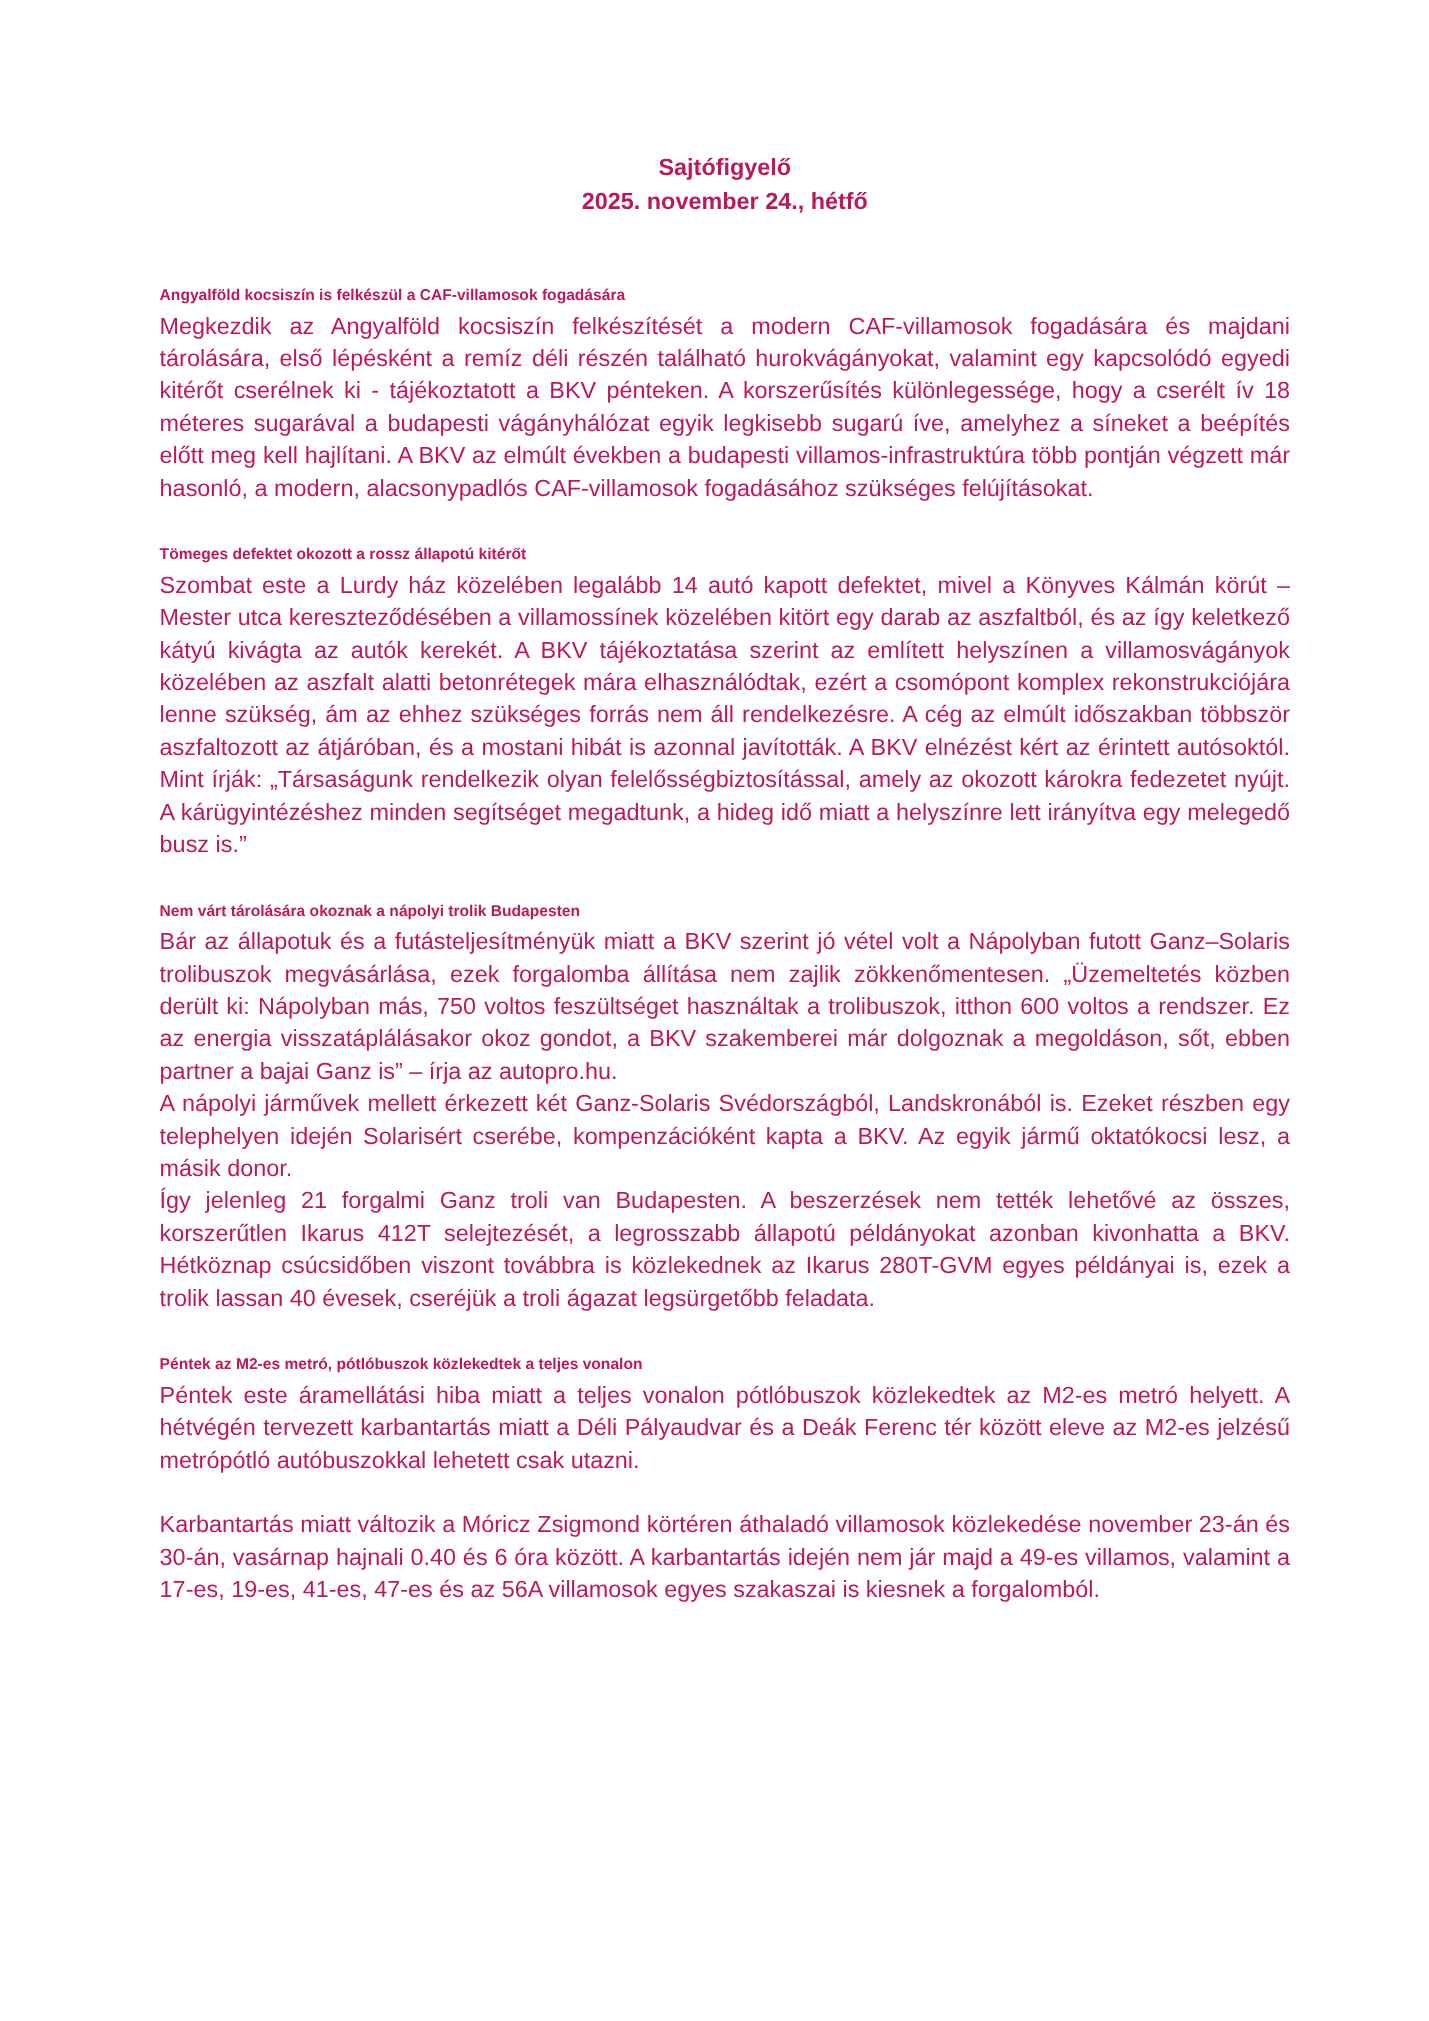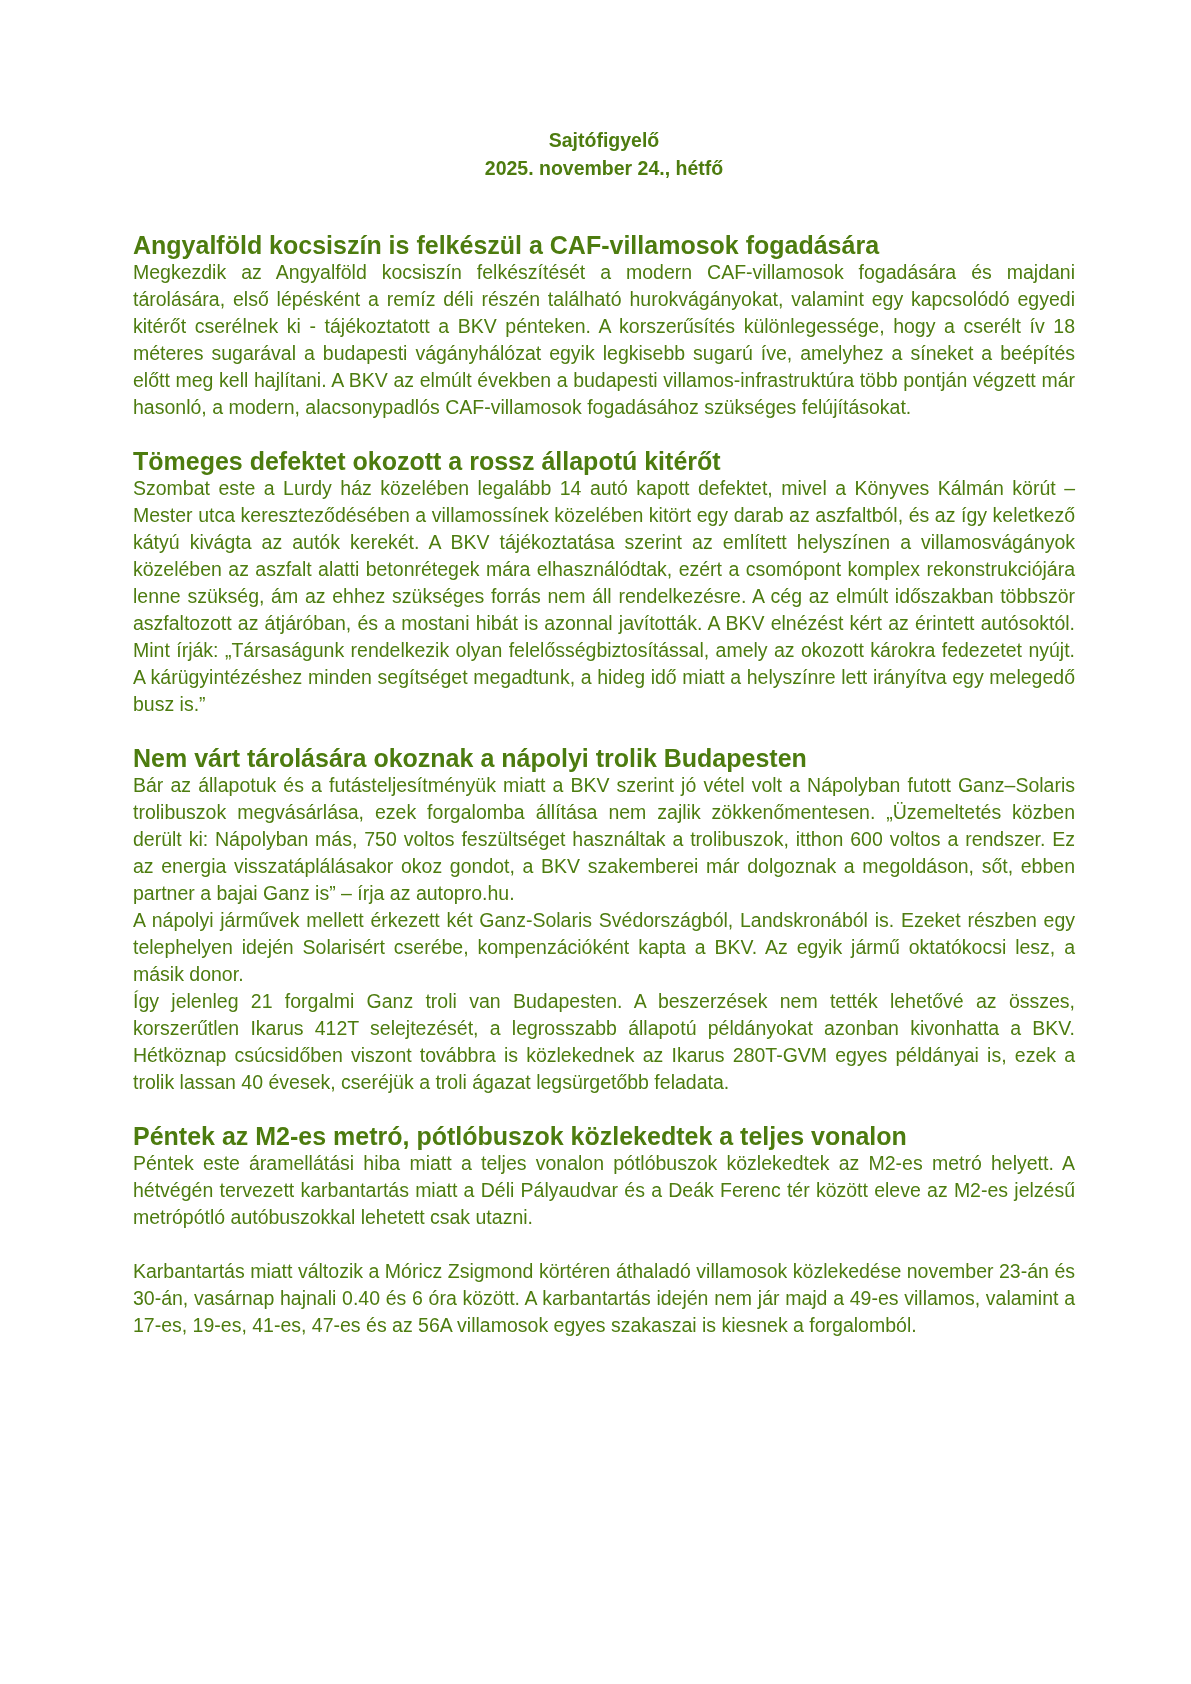--- a/index.html
+++ b/index.html
@@ -8,42 +8,42 @@
     padding: 0;
     background: #ffffff;
   }
   .page {
     position: relative;
     width: 1191px;
     height: 1684px;
     box-sizing: border-box;
     padding: 126px 116px 40px 133px;
     background: #ffffff;
-    color: #4d7c0f;
+    color: #be185d;
     font-family: "Liberation Sans", sans-serif;
     font-size: 19.5px;
     line-height: 27px;
     overflow: hidden;
   }
   .doc-header {
     text-align: center;
     font-weight: bold;
     margin-bottom: 50px;
   }
   .doc-title, .doc-date {
     line-height: 28px;
   }
   .news-section {
     margin-top: 27px;
   }
   .news-section:first-of-type {
     margin-top: 0;
   }
   .news-heading {
-    font-size: 25px;
+    font-size: 13px;
     font-weight: bold;
     margin: 0;
     line-height: 27px;
   }
   .news-paragraph {
     margin: 0;
     text-align: justify;
     line-height: 27px;
   }
 </style>

